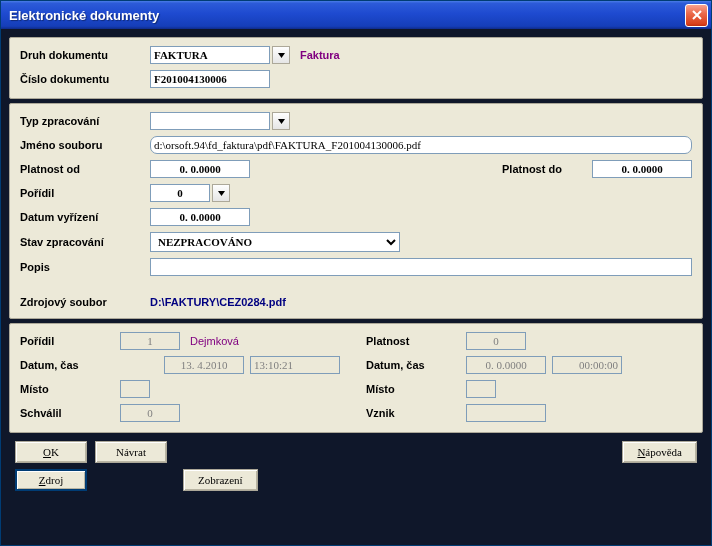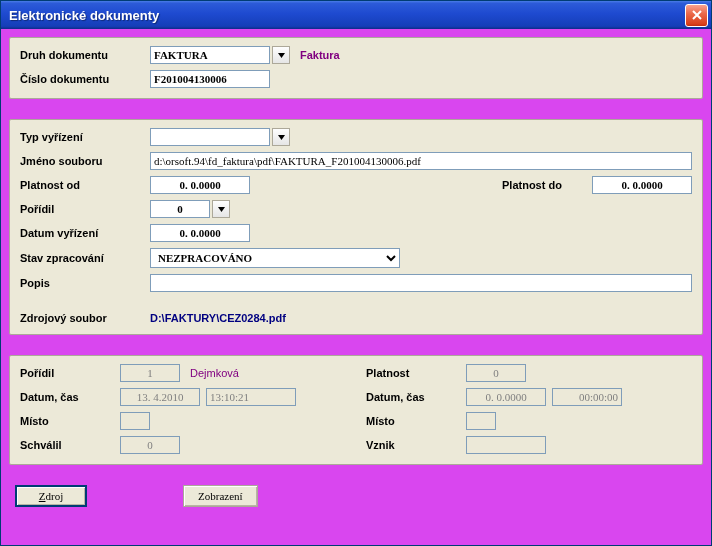--- a/index.html
+++ b/index.html
@@ -1,20 +1,20 @@
 <!DOCTYPE html>
 <html><head>
 <meta charset="utf-8">
 <style>
 html,body{margin:0;padding:0;font-family:Tahoma,Arial,sans-serif;font-size:11px;background:#fff}
-.window{width:712px;height:546px;background:#d946ef;border:1px solid #003c74;box-sizing:border-box;display:flex;flex-direction:column}
+.window{width:712px;height:546px;background:#0f172a;border:1px solid #003c74;box-sizing:border-box;display:flex;flex-direction:column}
 .titlebar{height:28px;background:linear-gradient(to bottom,#4a7ce8 0%,#2c5bd8 8%,#1e4ad0 45%,#153eb8 90%,#0e2b8a 100%);display:flex;align-items:center;justify-content:space-between;padding:0 3px 0 8px;color:#fff;font-size:13px;font-weight:bold;font-family:"Trebuchet MS",Tahoma,sans-serif;text-shadow:1px 1px 1px rgba(0,0,0,.4)}
 .close-btn{width:21px;height:21px;background:linear-gradient(to bottom,#f9a28f 0%,#eb6a4b 40%,#d9401b 90%,#c12d0f 100%);border:1px solid #fff;border-radius:3px;display:flex;align-items:center;justify-content:center;color:#fff;font-weight:bold;font-size:13px;cursor:pointer}
 .close-btn svg{display:block}
-.body{flex:1;padding:8px;display:flex;flex-direction:column;gap:20px}
+.body{flex:1;padding:8px;display:flex;flex-direction:column;gap:4px}
 .panel{border:1px solid #aca899;background:#ece9d8;padding:8px 10px 10px 10px;border-radius:2px}
 .row{display:flex;align-items:center;margin-bottom:6px}
 .row:last-child{margin-bottom:0}
 .lbl{width:130px;font-weight:bold;color:#000}
 .txt{height:18px;border:1px solid #7f9db9;background:#fff;padding:1px 3px;box-sizing:border-box;font:11px Tahoma;color:#000}
 .txt.ro{background:#ece9d8;color:#808080}
 .drop{width:18px;height:18px;border:1px solid #aca899;background:linear-gradient(to bottom,#fefefe,#e6e6e6);display:inline-flex;align-items:center;justify-content:center;margin-left:2px;cursor:pointer;box-sizing:border-box}
 .drop svg{display:block}
 .purple{color:#800080;font-weight:bold;margin-left:10px}
 .navy{color:#000080;font-weight:bold}
@@ -55,31 +55,31 @@
         <span class="purple">Faktura</span>
       </div>
       <div class="row">
         <span class="lbl">Číslo dokumentu</span>
         <input class="txt" style="width: 120px; font-weight: bold;" value="F201004130006">
       </div>
     </div>
 
     <div class="panel">
       <div class="row">
-        <span class="lbl">Typ vyřízení</span>
+        <span class="lbl">Typ zpracování</span>
         <input class="txt" style="width: 120px;" value="">
         <span class="drop">
             <svg width="9" height="9" viewBox="0 0 9 9">
               <path d="M1 2 L4.5 7 L8 2 Z" fill="#000"></path>
             </svg>
           </span>
       </div>
       <div class="row">
         <span class="lbl">Jméno souboru</span>
-        <input class="txt" style="flex: 1 1 0%;" value="d:\orsoft.94\fd_faktura\pdf\FAKTURA_F201004130006.pdf">
+        <input class="txt" style="flex: 1 1 0%; border-radius: 7px;" value="d:\orsoft.94\fd_faktura\pdf\FAKTURA_F201004130006.pdf">
       </div>
       <div class="row">
         <span class="lbl">Platnost od</span>
         <input class="txt" style="width: 100px; font-weight: bold; text-align: center;" value="0. 0.0000">
         <span style="flex:1"></span>
         <span class="lbl" style="width:90px">Platnost do</span>
         <input class="txt" style="width: 100px; font-weight: bold; text-align: center;" value="0. 0.0000">
       </div>
       <div class="row">
         <span class="lbl">Pořídil</span>
@@ -113,21 +113,21 @@
     <div class="panel">
       <div class="two-col">
         <div class="col">
           <div class="row">
             <span class="lbl">Pořídil</span>
             <input class="txt ro" style="width: 60px; text-align: center;" readonly="" value="1">
             <span class="purple" style="font-weight:normal">Dejmková</span>
           </div>
           <div class="row">
             <span class="lbl">Datum, čas</span>
-            <input class="txt ro" style="width: 80px; text-align: center;" readonly="" value="13. 4.2010">
+            <input class="txt ro" style="width: 80px; text-align: center; margin-left: 44px;" readonly="" value="13. 4.2010">
             <input class="txt ro" style="width: 90px; text-align: left; margin-left: 6px;" readonly="" value="13:10:21">
           </div>
           <div class="row">
             <span class="lbl">Místo</span>
             <input class="txt ro" style="width: 30px;" readonly="" value="">
           </div>
           <div class="row">
             <span class="lbl">Schválil</span>
             <input class="txt ro" style="width: 60px; text-align: center;" readonly="" value="0">
           </div>
@@ -147,20 +147,26 @@
             <input class="txt ro" style="width: 30px;" readonly="" value="">
           </div>
           <div class="row">
             <span class="lbl">Vznik</span>
             <input class="txt ro" style="width: 80px;" readonly="" value="">
           </div>
         </div>
       </div>
     </div>
 
+    <div class="btnbar">
+      <button class="btn"><u>O</u>K</button>
+      <button class="btn">Návrat</button>
+      <span class="spacer"></span>
+      <button class="btn"><u>N</u>ápověda</button>
+    </div>
     <div class="btnbar" style="padding-top:0">
       <button class="btn def"><u>Z</u>droj</button>
       <span style="width:80px"></span>
       <button class="btn">Zobrazení</button>
     </div>
 
   </div>
 </div>
 
 </body></html>

